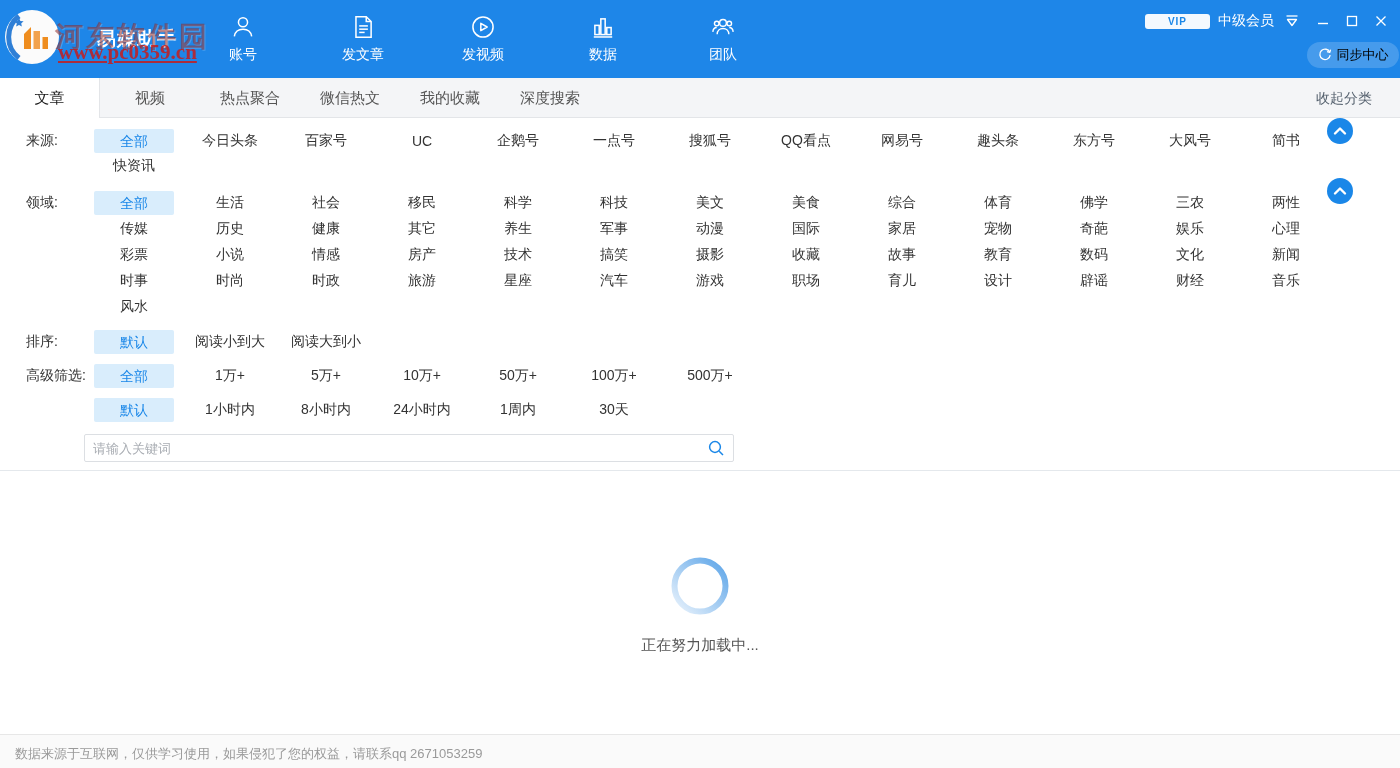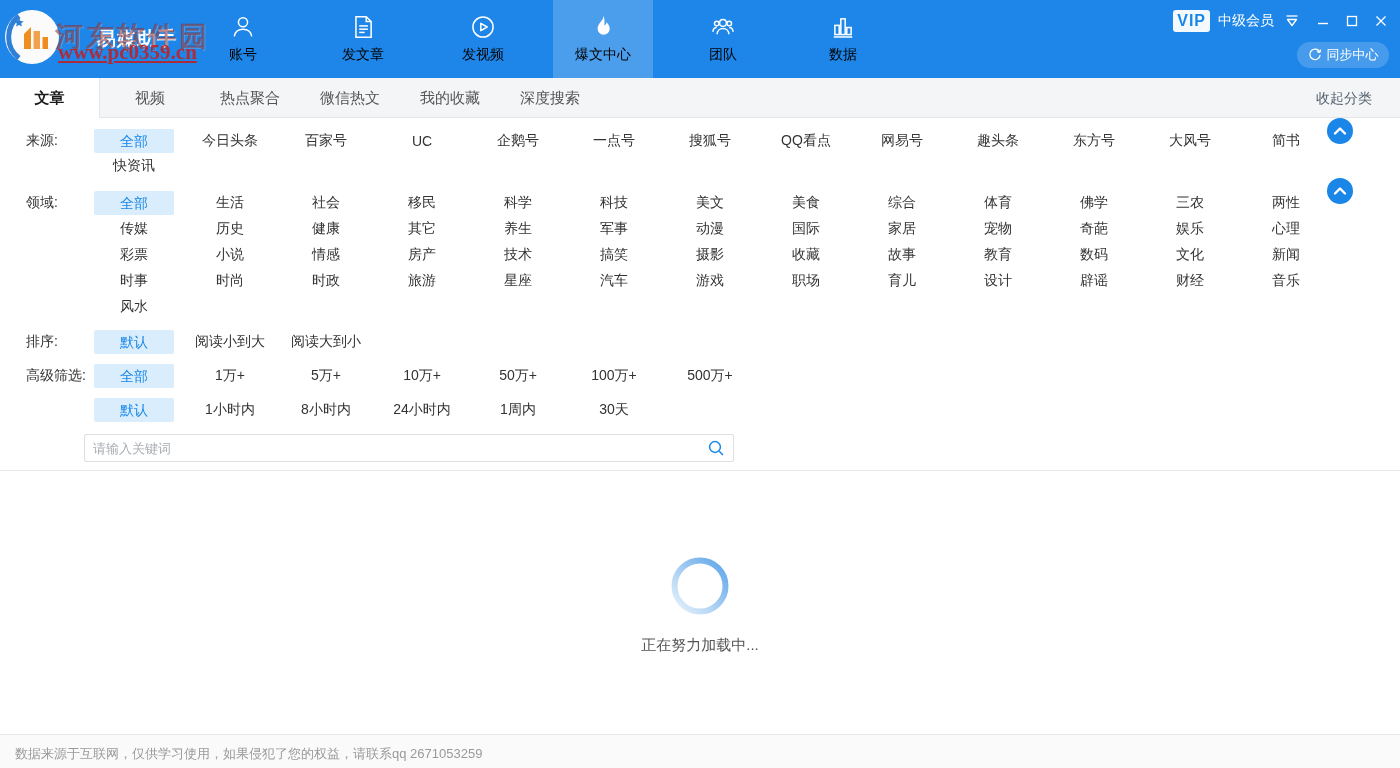--- a/index.html
+++ b/index.html
@@ -13,39 +13,39 @@
   .app-title { position:absolute; left:97px; top:26px; font-size:19px; font-weight:bold; color:#fff; letter-spacing:1px; }
   .wm1 { position:absolute; left:55px; top:18px; font-size:28px; font-weight:bold; letter-spacing:3px;
          color:rgba(140,42,42,0.55); text-shadow:1px 1px 0 rgba(255,255,255,0.18); z-index:5; pointer-events:none; }
   .wm2 { position:absolute; left:58px; top:40px; font-family:"Liberation Serif", serif; font-size:21px; font-weight:bold;
          color:rgba(198,28,28,0.85); z-index:5; pointer-events:none;text-decoration:underline; }
 
   .nav { position:absolute; left:193px; top:0; height:78px; display:flex; }
   .nav-item { width:100px; height:78px; margin-right:20px; display:flex; flex-direction:column;
               align-items:center; justify-content:center; gap:6px; cursor:pointer; }
   .nav-item.active { background:rgba(255,255,255,0.2); }
-  .nav-item .nlabel { font-size:14px; color:#000000; }
+  .nav-item .nlabel { font-size:14px; color:#ffffff; }
   .nav-item svg { display:block; }
 
   .top-right { position:absolute; right:13px; top:8px; height:26px; display:flex; align-items:center; }
-  .vip-badge { background:#f4f9fe; color:#1a87e8; font-size:16px; font-weight:bold; border-radius:3px;
-               padding:2px 4px; letter-spacing:1px; }
+  .vip-badge { background:#f4f9fe; color:#1a87e8; font-size:10px; font-weight:bold; border-radius:3px;
+               padding:2px 23px; letter-spacing:1px; }
   .membership { color:#fff; font-size:14px; margin-left:8px; }
   .drop-icon { margin-left:10px; display:flex; align-items:center; cursor:pointer; }
   .winbtn { margin-left:17px; display:flex; align-items:center; cursor:pointer; }
 
-  .sync-btn { position:absolute; right:11px; top:42px; width:92px; height:26px; border-radius:13px;
-              background:rgba(255,255,255,0.18); border:none; color:#ffffff; font-size:13px;
+  .sync-btn { position:absolute; right:1px; top:42px; width:92px; height:26px; border-radius:13px;
+              background:rgba(255,255,255,0.18); border:none; color:#000000; font-size:13px;
               display:flex; align-items:center; justify-content:center; gap:5px; cursor:pointer;
               font-family:"Liberation Sans", sans-serif; }
 
   
   .tabbar { height:40px; background:#f4f5f7; border-bottom:1px solid #e3e5e8; display:flex; }
   .tab { width:100px; height:40px; line-height:40px; text-align:center; font-size:15px; color:#555; cursor:pointer; }
-  .tab.active { background:#fff; color:#1a1a1a; font-weight:bold; border-right:1px solid #e3e5e8;
+  .tab.active { background:#fff; color:#1a1a1a; font-weight:normal; border-right:1px solid #e3e5e8;
                 height:41px; margin-bottom:-1px; }
   .collapse-link { margin-left:auto; padding-right:28px; line-height:40px; font-size:14px; color:#55616e; cursor:pointer; }
 
   
   .fpanel { position:relative; background:#fff; border-bottom:1px solid #e4e8ec; padding-top:10px; }
   .frow { display:flex; padding-left:26px; }
   .flabel { width:60px; flex:none; font-size:14px; color:#333; display:flex; align-items:center; white-space:nowrap; overflow:visible; }
   .fgrid { display:grid; grid-template-columns:repeat(13,96px); }
   .cell { display:flex; align-items:center; justify-content:center; font-size:14px; color:#333; cursor:pointer; }
   .cell.selected span { display:block; width:80px; line-height:24px; text-align:center; border-radius:2px;
@@ -125,51 +125,43 @@
       </div>
       <div class="nav-item">
         <span>
           <svg width="26" height="26" viewBox="0 0 24 24" fill="none" stroke="#fff" stroke-width="1.4">
             <circle cx="12" cy="12" r="9.3"></circle>
             <path d="M10 8.6 L15.8 12 L10 15.4 Z" stroke-linejoin="round"></path>
           </svg>
         </span>
         <span class="nlabel">发视频</span>
       </div>
-      <div class="nav-item active">
+      <div class="nav-item">
         <span>
-          <svg width="26" height="26" viewBox="0 0 24 24" fill="#fff">
-            <path d="M12.5 1.2 C13.1 6.2 7 8.2 7 13.6 a5.6 5.6 0 0 0 11.2 0 c0-3-1.6-4.6-2.9-6.1 -.3 1.8-1.3 2.7-2.2 2.9 .6-2.8.3-6.3-.6-9.2 z"></path>
+          <svg width="26" height="26" viewBox="0 0 24 24" fill="none" stroke="#fff" stroke-width="1.4">
+            <rect x="4.5" y="10.5" width="4" height="8.5"></rect>
+            <rect x="10" y="4.5" width="4" height="14.5"></rect>
+            <rect x="15.5" y="12.5" width="4" height="6.5"></rect>
+            <path d="M3.5 21.2 h17"></path>
           </svg>
         </span>
-        <span class="nlabel">爆文中心</span>
+        <span class="nlabel">数据</span>
       </div>
       <div class="nav-item">
         <span>
           <svg width="26" height="26" viewBox="0 0 24 24" fill="none" stroke="#fff" stroke-width="1.3">
             <circle cx="6.2" cy="8.8" r="2.1"></circle>
             <path d="M2.6 16.5 c.3-2.7 1.8-4 3.6-4"></path>
             <circle cx="17.8" cy="8.8" r="2.1"></circle>
             <path d="M21.4 16.5 c-.3-2.7-1.8-4-3.6-4"></path>
             <circle cx="12" cy="8.2" r="3.1"></circle>
             <path d="M6.6 18.8 c0-3.5 2.4-5.4 5.4-5.4 s5.4 1.9 5.4 5.4"></path>
           </svg>
         </span>
         <span class="nlabel">团队</span>
-      </div>
-      <div class="nav-item">
-        <span>
-          <svg width="26" height="26" viewBox="0 0 24 24" fill="none" stroke="#fff" stroke-width="1.4">
-            <rect x="4.5" y="10.5" width="4" height="8.5"></rect>
-            <rect x="10" y="4.5" width="4" height="14.5"></rect>
-            <rect x="15.5" y="12.5" width="4" height="6.5"></rect>
-            <path d="M3.5 21.2 h17"></path>
-          </svg>
-        </span>
-        <span class="nlabel">数据</span>
       </div>
     </div>
 
     <div class="top-right">
       <span class="vip-badge">VIP</span>
       <span class="membership">中级会员</span>
       <span class="drop-icon">
         <svg width="16" height="14" viewBox="0 0 16 14" fill="none" stroke="#fff" stroke-width="1.3">
           <path d="M2.5 2 h11"></path>
           <path d="M3.5 5.5 L8 11.5 L12.5 5.5 Z" stroke-linejoin="round"></path>

